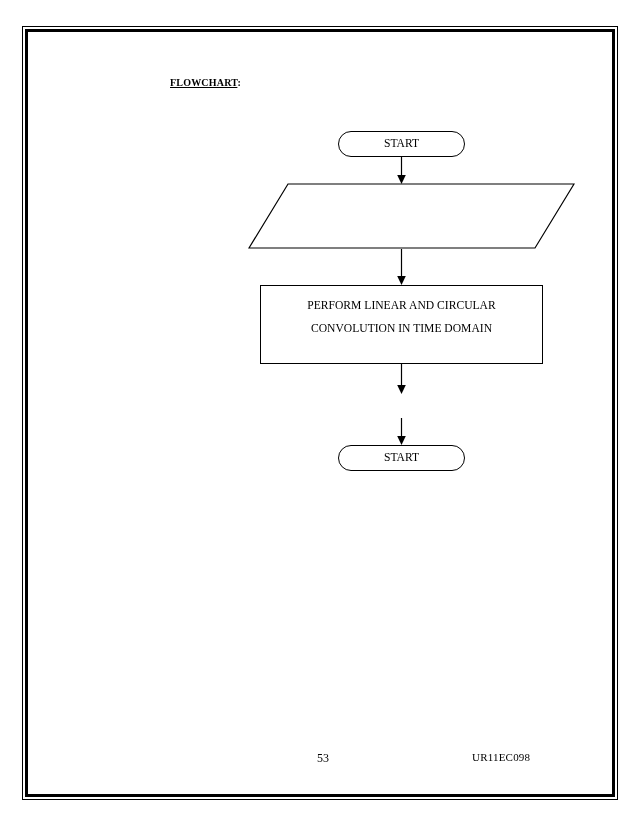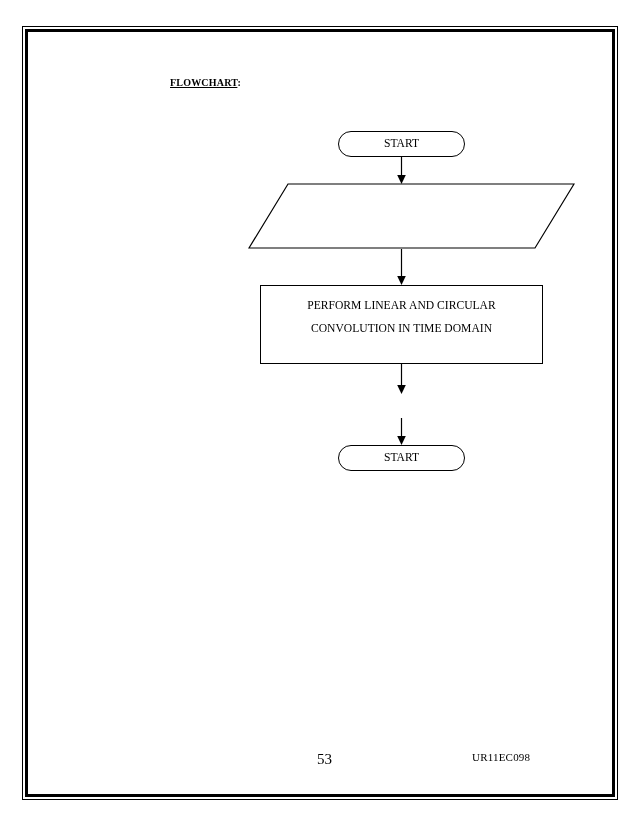--- a/index.html
+++ b/index.html
@@ -164,21 +164,21 @@
     position: absolute;
     left: 0;
     top: 718px;
     width: 582px;
     height: 20px;
   }
   #footer-page-number {
     position: absolute;
     left: 288px;
     top: 0;
-    font-size: 15px;
+    font-size: 12px;
   }
   #footer-doc-id {
     position: absolute;
     left: 443px;
     top: 0;
     font-size: 11px;
     letter-spacing: 0.2px;
   }
 </style>
 </head>

